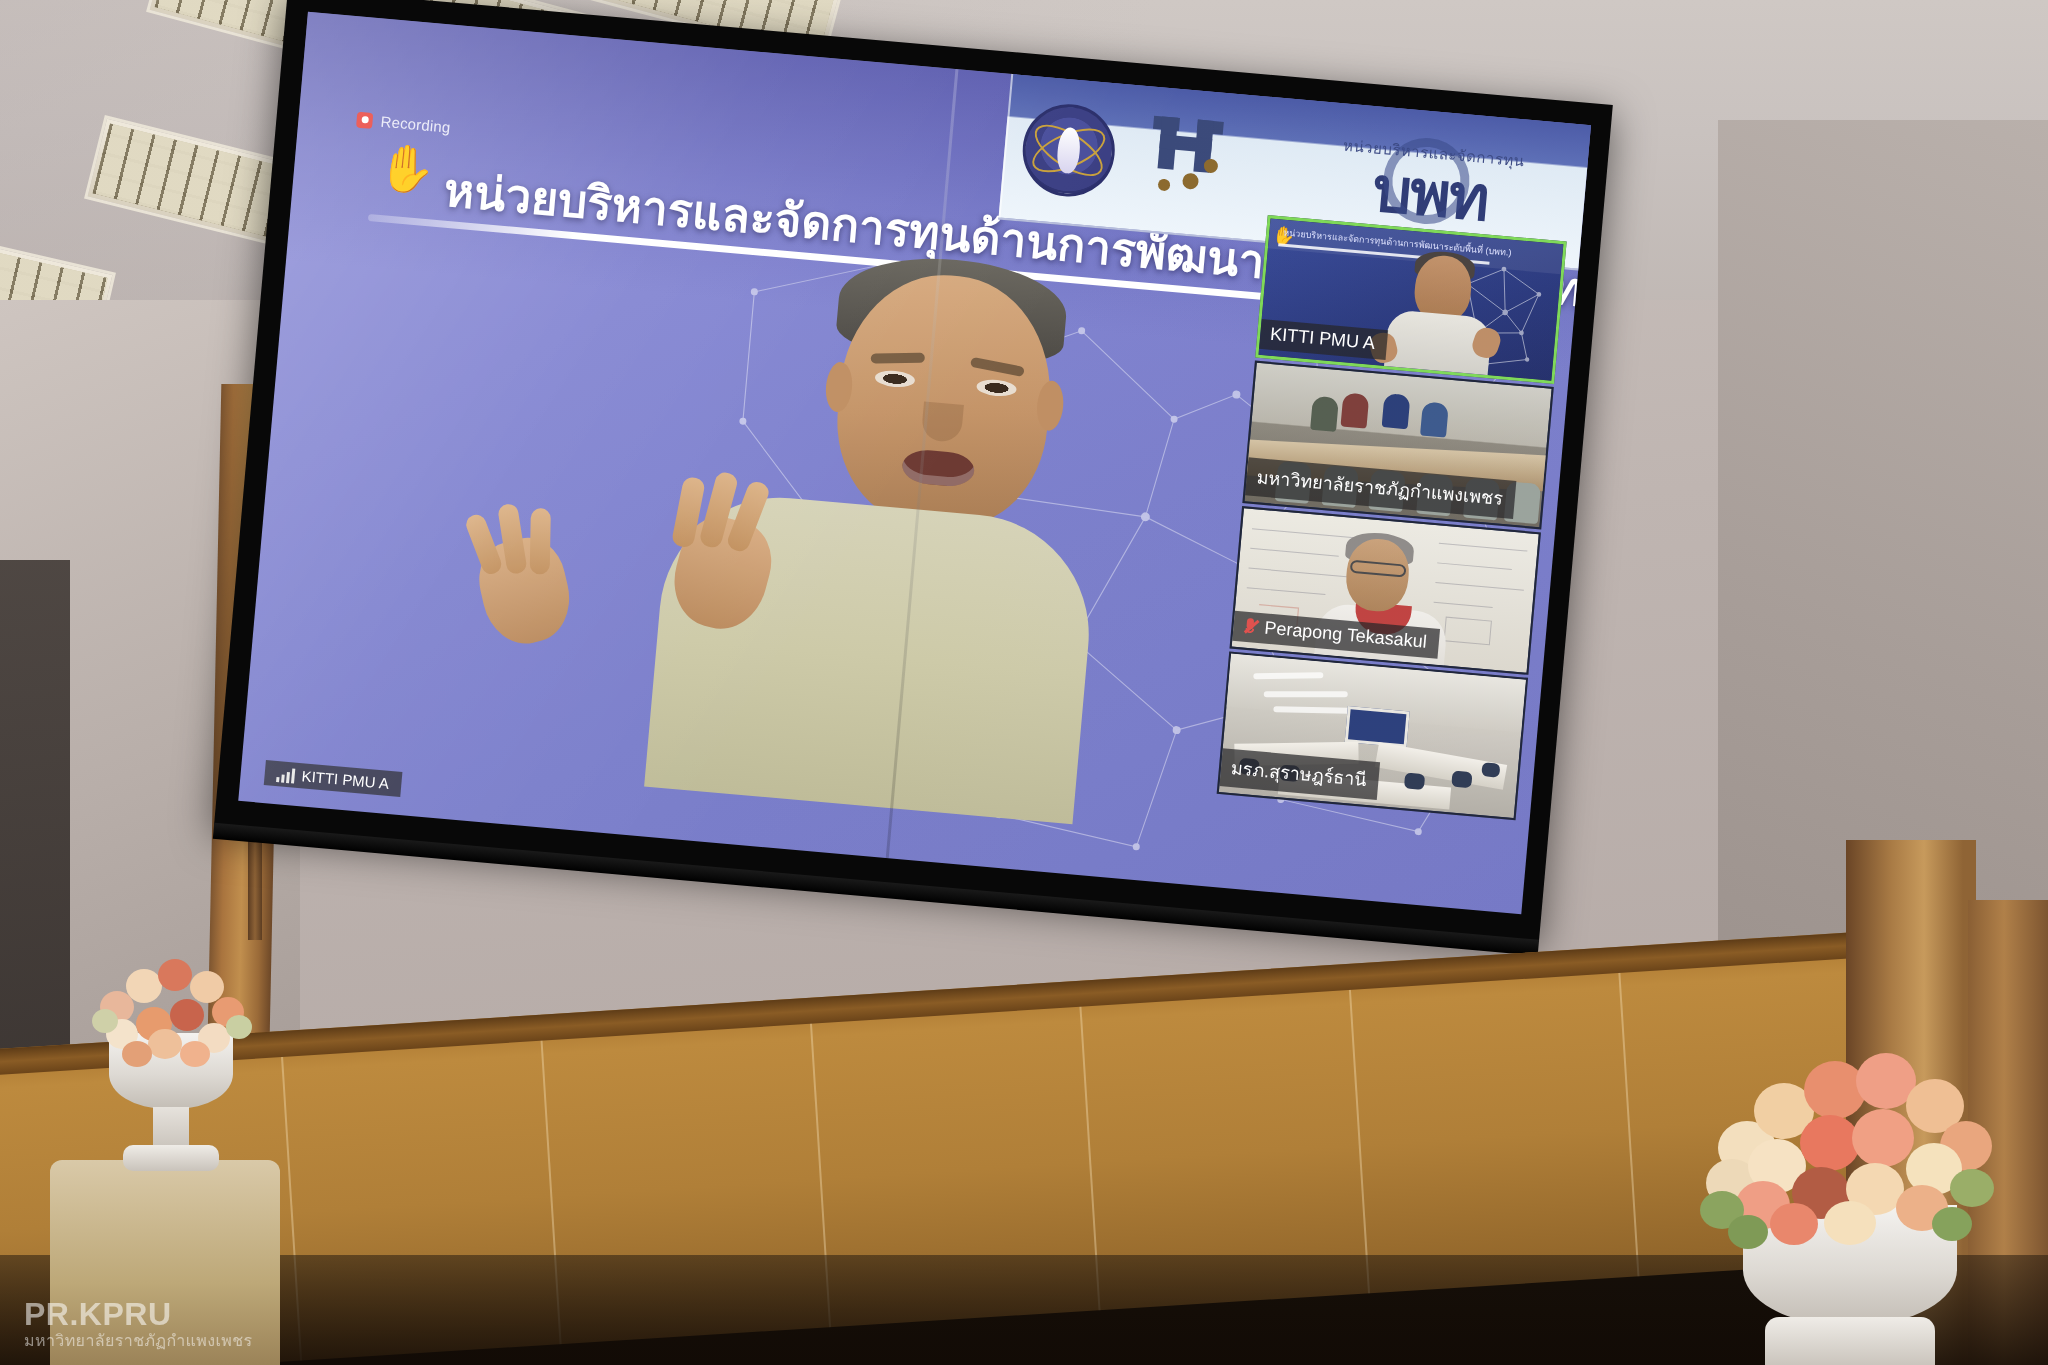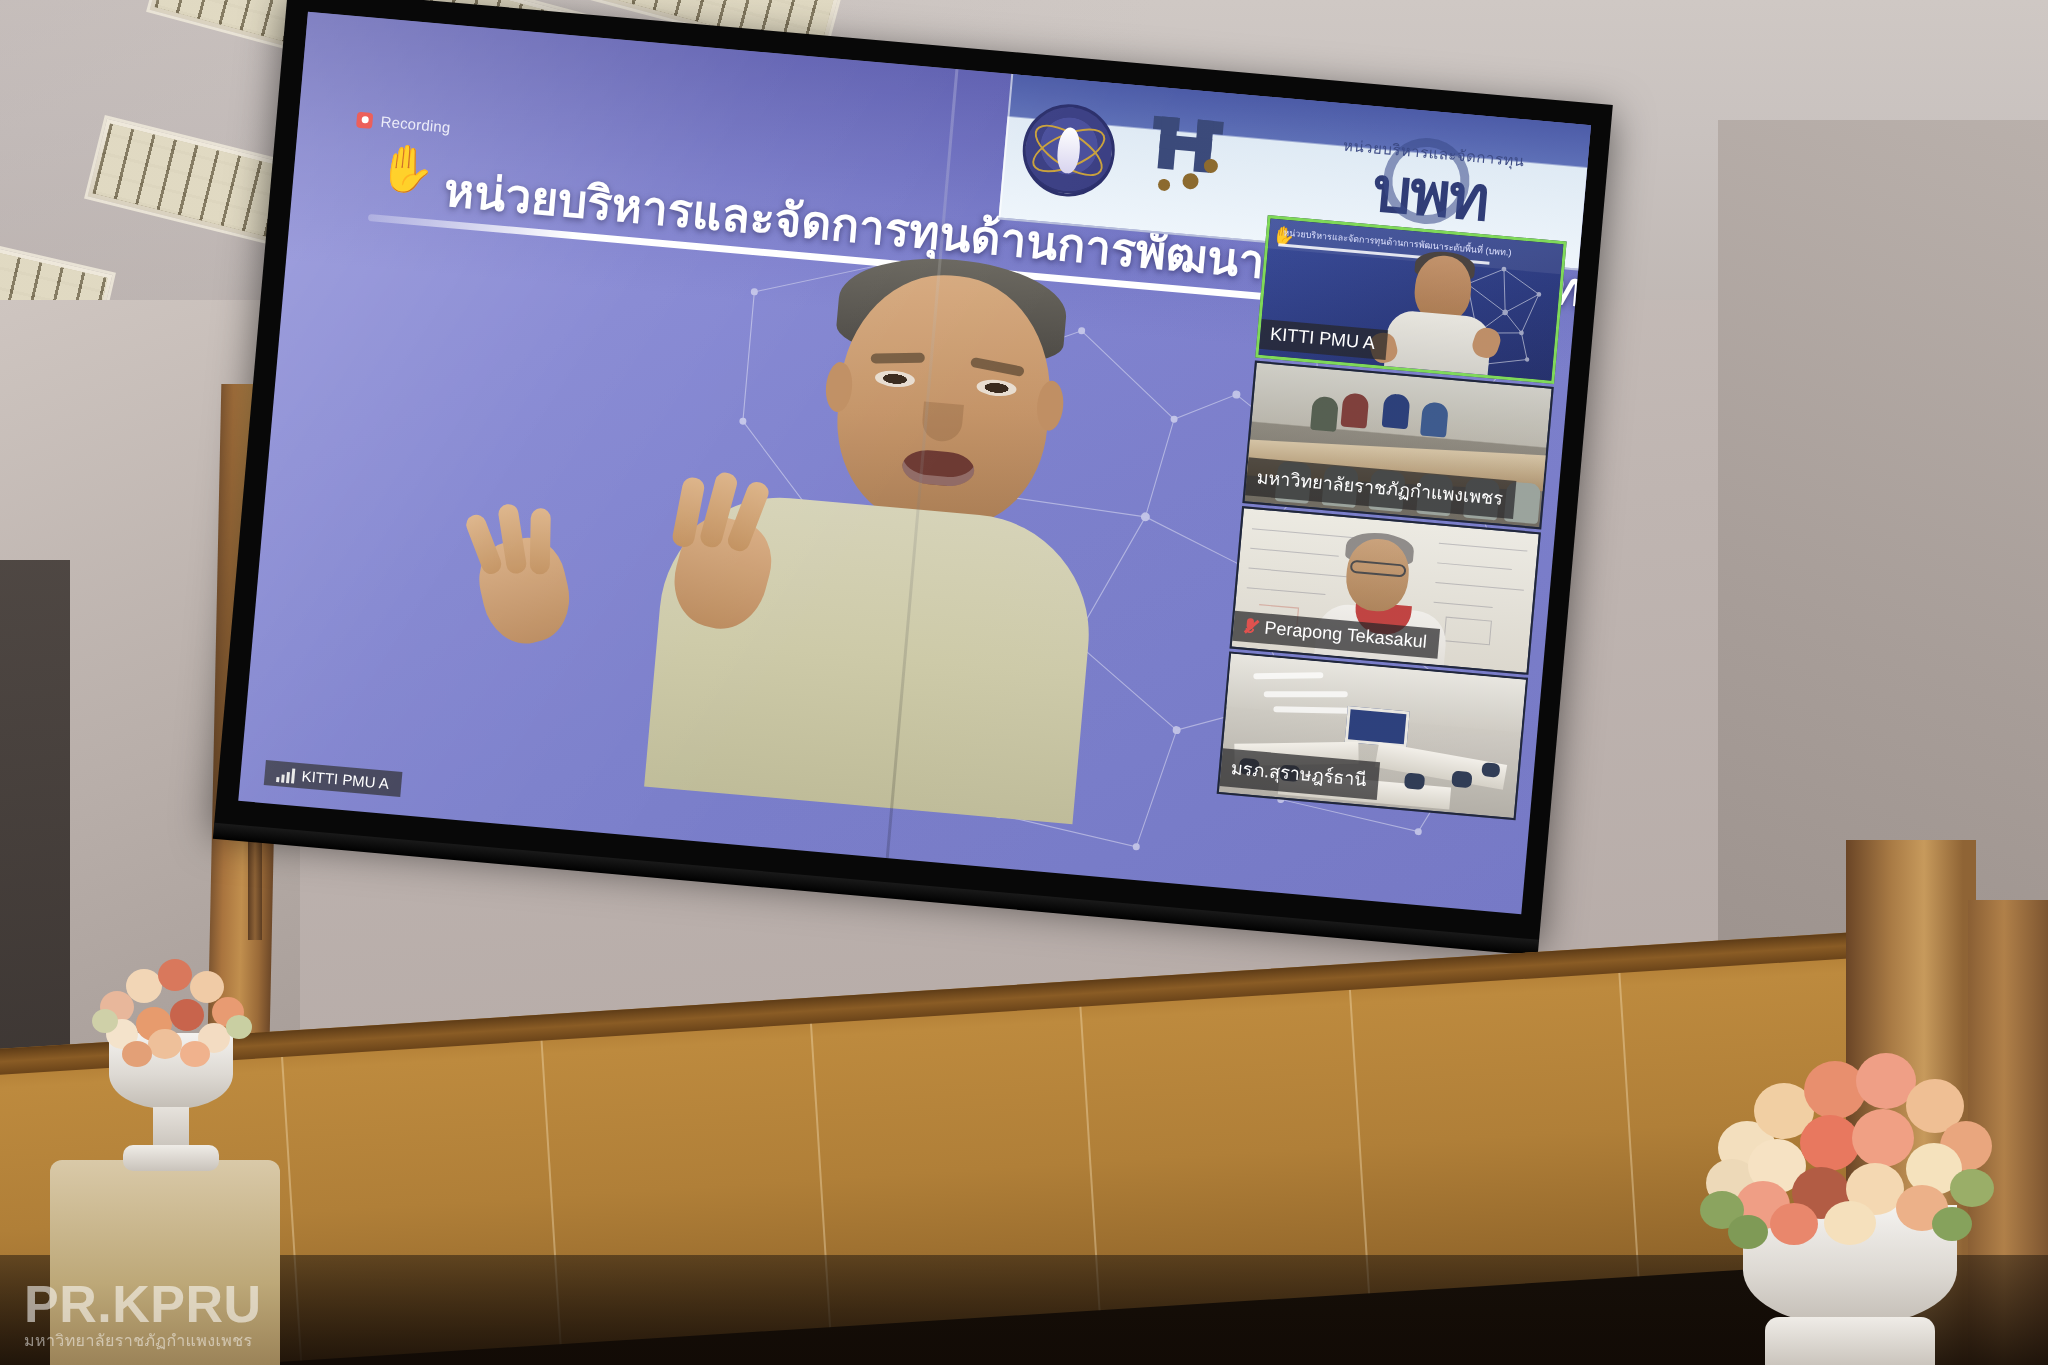--- a/index.html
+++ b/index.html
@@ -339,21 +339,21 @@
     position:absolute; left:24px; bottom:18px;
     background:rgba(40,40,40,.7); color:#fff; font-size:15px;
     padding:4px 12px; display:flex; align-items:center; gap:7px;
   }
 
   
   .watermark{
     position:absolute; left:24px; bottom:16px; color:rgba(255,255,255,.55);
     line-height:1.0; user-select:none;
   }
-  .wm-main{ font-size:52px; font-weight:700; letter-spacing:.5px; }
+  .wm-main{ font-size:32px; font-weight:700; letter-spacing:.5px; }
   .wm-sub{ font-size:16px; letter-spacing:.4px; margin-top:3px; opacity:.9; }
 
   
   .urn{ position:absolute; }
   .urn .bowl{
     position:absolute; left:50%; transform:translateX(-50%);
     background:linear-gradient(180deg,#f4f2ef 0%,#ddd9d3 55%,#c3bdb5 100%);
     border-radius:0 0 46% 46%;
   }
   .urn .stem{

